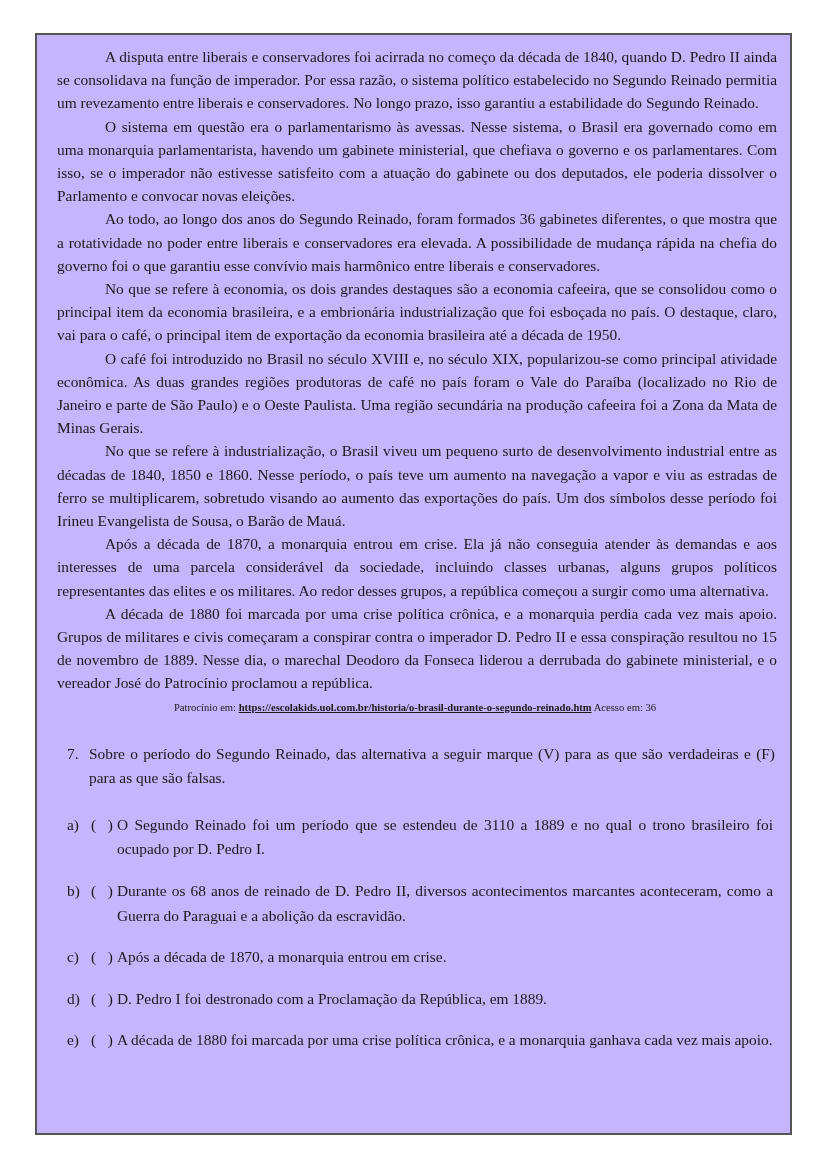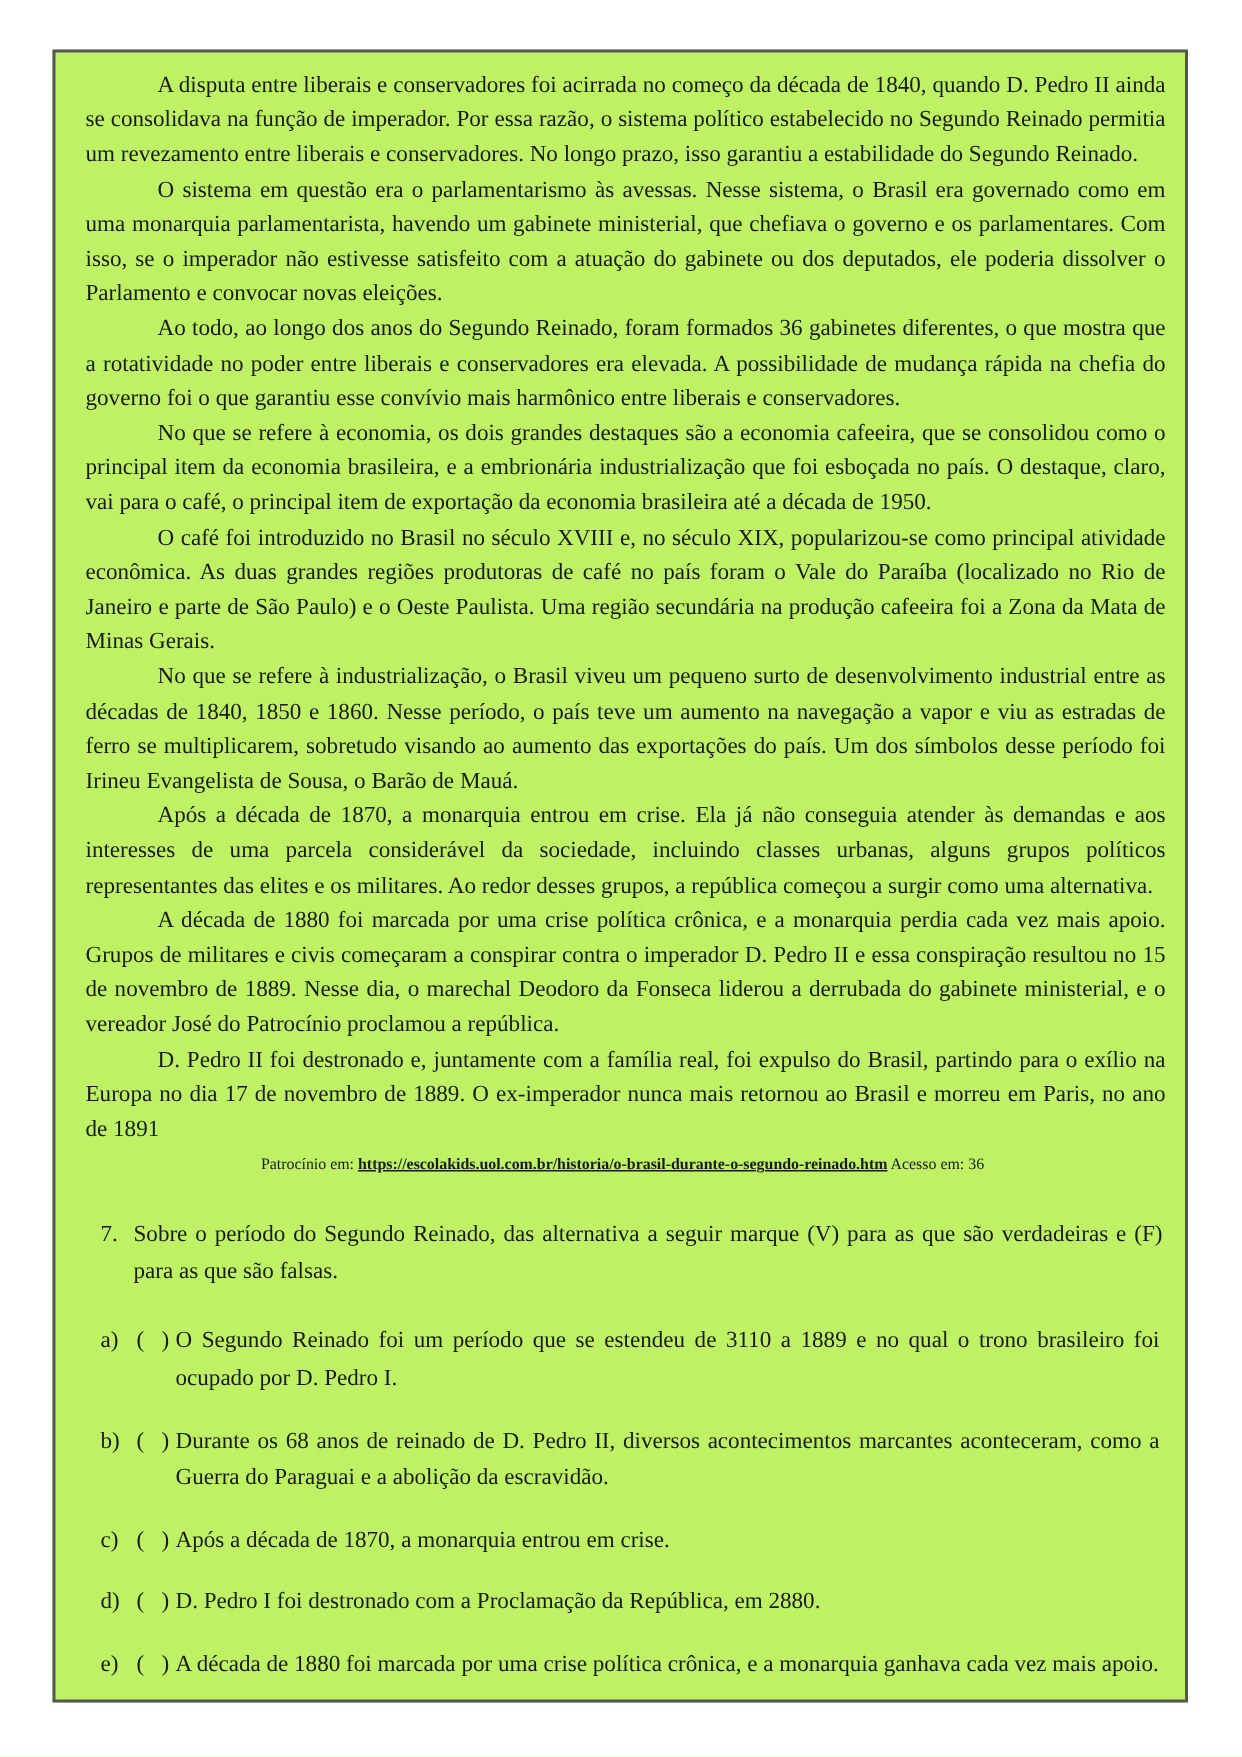--- a/index.html
+++ b/index.html
@@ -17,21 +17,21 @@
   }
 
   #page {
     position: absolute;
     left: 35px;
     top: 33px;
     width: 757px;
     height: 1102px;
     border: 2px solid #555555;
     box-sizing: border-box;
-    background: #bef264;
+    background: #c4b5fd;
   }
 
   #page-inner {
     padding: 10px 13px 0 20px;
     box-sizing: border-box;
     height: 100%;
   }
 
   .body-text {
     font-size: 15.4px;
@@ -113,21 +113,20 @@
   <div id="page-inner">
 
     <p class="body-text">A disputa entre liberais e conservadores foi acirrada no começo da década de 1840, quando D. Pedro II ainda se consolidava na função de imperador. Por essa razão, o sistema político estabelecido no Segundo Reinado permitia um revezamento entre liberais e conservadores. No longo prazo, isso garantiu a estabilidade do Segundo Reinado.</p>
     <p class="body-text">O sistema em questão era o parlamentarismo às avessas. Nesse sistema, o Brasil era governado como em uma monarquia parlamentarista, havendo um gabinete ministerial, que chefiava o governo e os parlamentares. Com isso, se o imperador não estivesse satisfeito com a atuação do gabinete ou dos deputados, ele poderia dissolver o Parlamento e convocar novas eleições.</p>
     <p class="body-text">Ao todo, ao longo dos anos do Segundo Reinado, foram formados 36 gabinetes diferentes, o que mostra que a rotatividade no poder entre liberais e conservadores era elevada. A possibilidade de mudança rápida na chefia do governo foi o que garantiu esse convívio mais harmônico entre liberais e conservadores.</p>
     <p class="body-text">No que se refere à economia, os dois grandes destaques são a economia cafeeira, que se consolidou como o principal item da economia brasileira, e a embrionária industrialização que foi esboçada no país. O destaque, claro, vai para o café, o principal item de exportação da economia brasileira até a década de 1950.</p>
     <p class="body-text">O café foi introduzido no Brasil no século XVIII e, no século XIX, popularizou-se como principal atividade econômica. As duas grandes regiões produtoras de café no país foram o Vale do Paraíba (localizado no Rio de Janeiro e parte de São Paulo) e o Oeste Paulista. Uma região secundária na produção cafeeira foi a Zona da Mata de Minas Gerais.</p>
     <p class="body-text">No que se refere à industrialização, o Brasil viveu um pequeno surto de desenvolvimento industrial entre as décadas de 1840, 1850 e 1860. Nesse período, o país teve um aumento na navegação a vapor e viu as estradas de ferro se multiplicarem, sobretudo visando ao aumento das exportações do país. Um dos símbolos desse período foi Irineu Evangelista de Sousa, o Barão de Mauá.</p>
     <p class="body-text">Após a década de 1870, a monarquia entrou em crise. Ela já não conseguia atender às demandas e aos interesses de uma parcela considerável da sociedade, incluindo classes urbanas, alguns grupos políticos representantes das elites e os militares. Ao redor desses grupos, a república começou a surgir como uma alternativa.</p>
     <p class="body-text">A década de 1880 foi marcada por uma crise política crônica, e a monarquia perdia cada vez mais apoio. Grupos de militares e civis começaram a conspirar contra o imperador D. Pedro II e essa conspiração resultou no 15 de novembro de 1889. Nesse dia, o marechal Deodoro da Fonseca liderou a derrubada do gabinete ministerial, e o vereador José do Patrocínio proclamou a república.</p>
-    <p class="body-text">D. Pedro II foi destronado e, juntamente com a família real, foi expulso do Brasil, partindo para o exílio na Europa no dia 17 de novembro de 1889. O ex-imperador nunca mais retornou ao Brasil e morreu em Paris, no ano de 1891</p>
 
     <p class="source-line"><span>Patrocínio em: </span><span class="source-link">https://escolakids.uol.com.br/historia/o-brasil-durante-o-segundo-reinado.htm</span><span> Acesso em: 36</span></p>
 
     <div class="question-block">
       <div class="question-number">7.</div>
       <div class="question-text">Sobre o período do Segundo Reinado, das alternativa a seguir marque (V) para as que são verdadeiras e (F) para as que são falsas.</div>
     </div>
 
     <div class="alt-list">
 
@@ -145,21 +144,21 @@
 
       <div class="alt-row">
         <div class="alt-marker">c)</div>
         <div class="alt-paren">(   )</div>
         <div class="alt-text">Após a década de 1870, a monarquia entrou em crise.</div>
       </div>
 
       <div class="alt-row">
         <div class="alt-marker">d)</div>
         <div class="alt-paren">(   )</div>
-        <div class="alt-text">D. Pedro I foi destronado com a Proclamação da República, em 2880.</div>
+        <div class="alt-text">D. Pedro I foi destronado com a Proclamação da República, em 1889.</div>
       </div>
 
       <div class="alt-row">
         <div class="alt-marker">e)</div>
         <div class="alt-paren">(   )</div>
         <div class="alt-text">A década de 1880 foi marcada por uma crise política crônica, e a monarquia ganhava cada vez mais apoio.</div>
       </div>
 
     </div>
 

